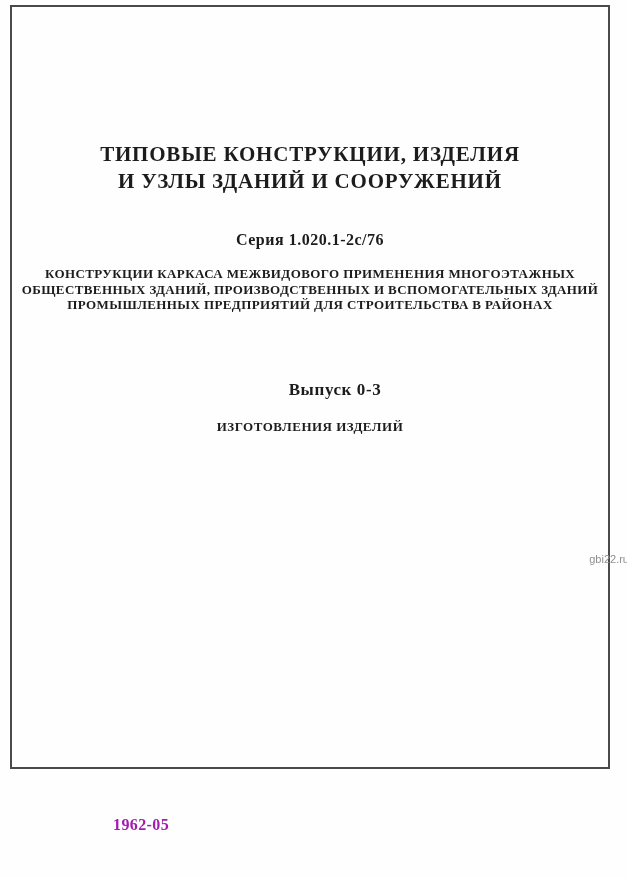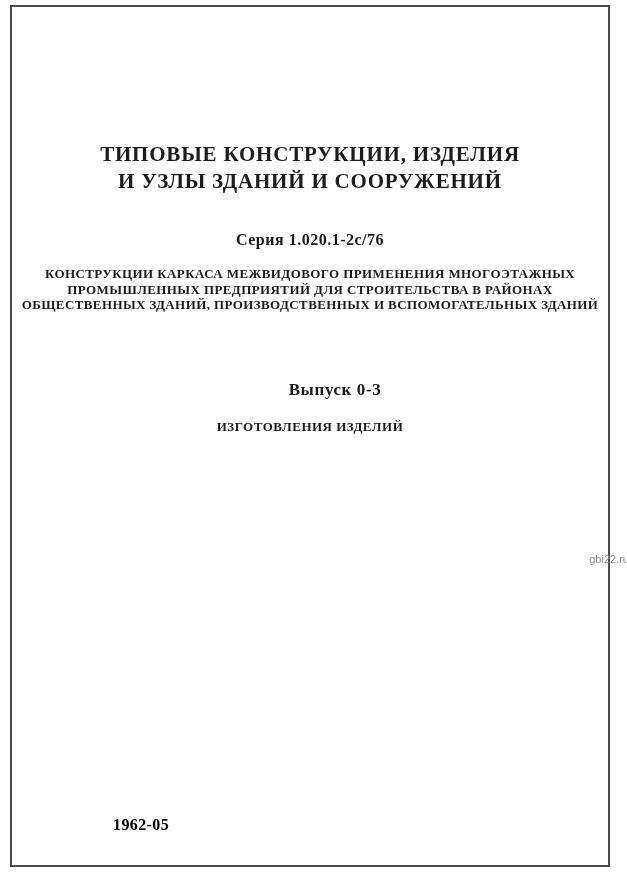--- a/index.html
+++ b/index.html
@@ -17,21 +17,21 @@
   .scan {
     position: absolute;
     inset: 0;
     background: #fefefe;
   }
   .frame {
     position: absolute;
     left: 10px;
     top: 5px;
     width: 600px;
-    height: 862px;
+    height: 764px;
     border: 2px solid #4a4a4a;
     box-sizing: border-box;
   }
   .block {
     position: absolute;
     left: 0;
     width: 100%;
     text-align: center;
     color: #1c1c1c;
     font-weight: bold;
@@ -62,21 +62,21 @@
   .subtitle {
     top: 412px;
     font-size: 13px;
     line-height: 15.5px;
     letter-spacing: 0.5px;
   }
   .docnum {
     position: absolute;
     left: 101px;
     top: 809px;
-    color: #000000;
+    color: #a21caf;
     font-weight: bold;
     font-size: 16px;
     letter-spacing: 0.4px;
   }
   .watermark {
     position: absolute;
     top: 553px;
     right: -2px;
     color: #8f8f8f;
     font-family: "Liberation Sans", sans-serif;
@@ -93,22 +93,22 @@
 
     <div class="block title">
       <div>ТИПОВЫЕ КОНСТРУКЦИИ, ИЗДЕЛИЯ</div>
       <div>И УЗЛЫ ЗДАНИЙ И СООРУЖЕНИЙ</div>
     </div>
 
     <div class="block series">Серия 1.020.1-2с/76</div>
 
     <div class="block desc">
       <div>КОНСТРУКЦИИ КАРКАСА МЕЖВИДОВОГО ПРИМЕНЕНИЯ МНОГОЭТАЖНЫХ</div>
+      <div>ОБЩЕСТВЕННЫХ ЗДАНИЙ, ПРОИЗВОДСТВЕННЫХ И ВСПОМОГАТЕЛЬНЫХ ЗДАНИЙ</div>
       <div>ПРОМЫШЛЕННЫХ ПРЕДПРИЯТИЙ ДЛЯ СТРОИТЕЛЬСТВА В РАЙОНАХ</div>
-      <div>ОБЩЕСТВЕННЫХ ЗДАНИЙ, ПРОИЗВОДСТВЕННЫХ И ВСПОМОГАТЕЛЬНЫХ ЗДАНИЙ</div>
     </div>
 
     <div class="block issue">Выпуск 0-3</div>
 
     <div class="block subtitle">
       <div>ИЗГОТОВЛЕНИЯ ИЗДЕЛИЙ</div>
     </div>
 
     <div class="docnum">1962-05</div>
   </div>

